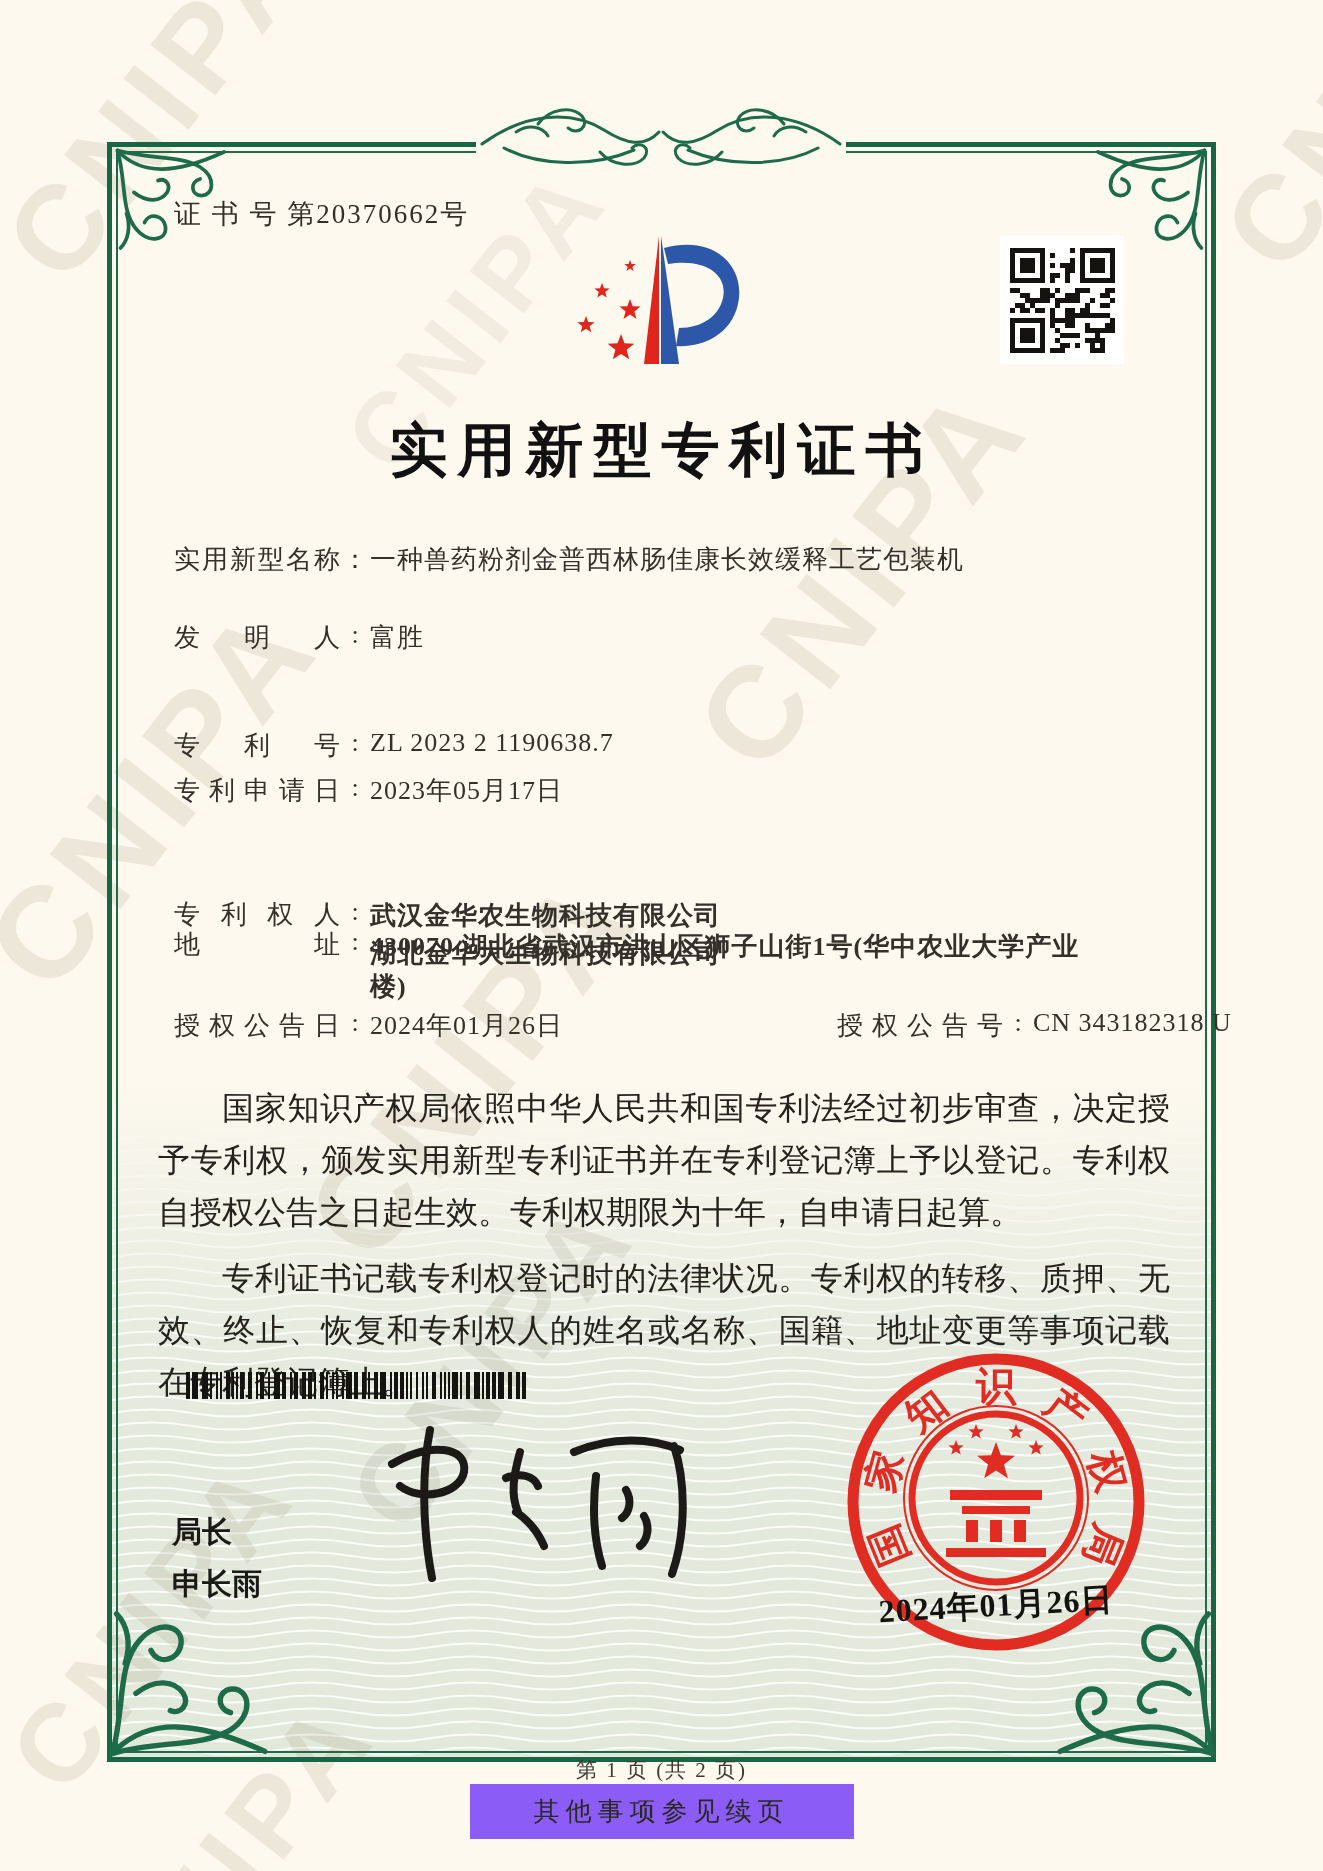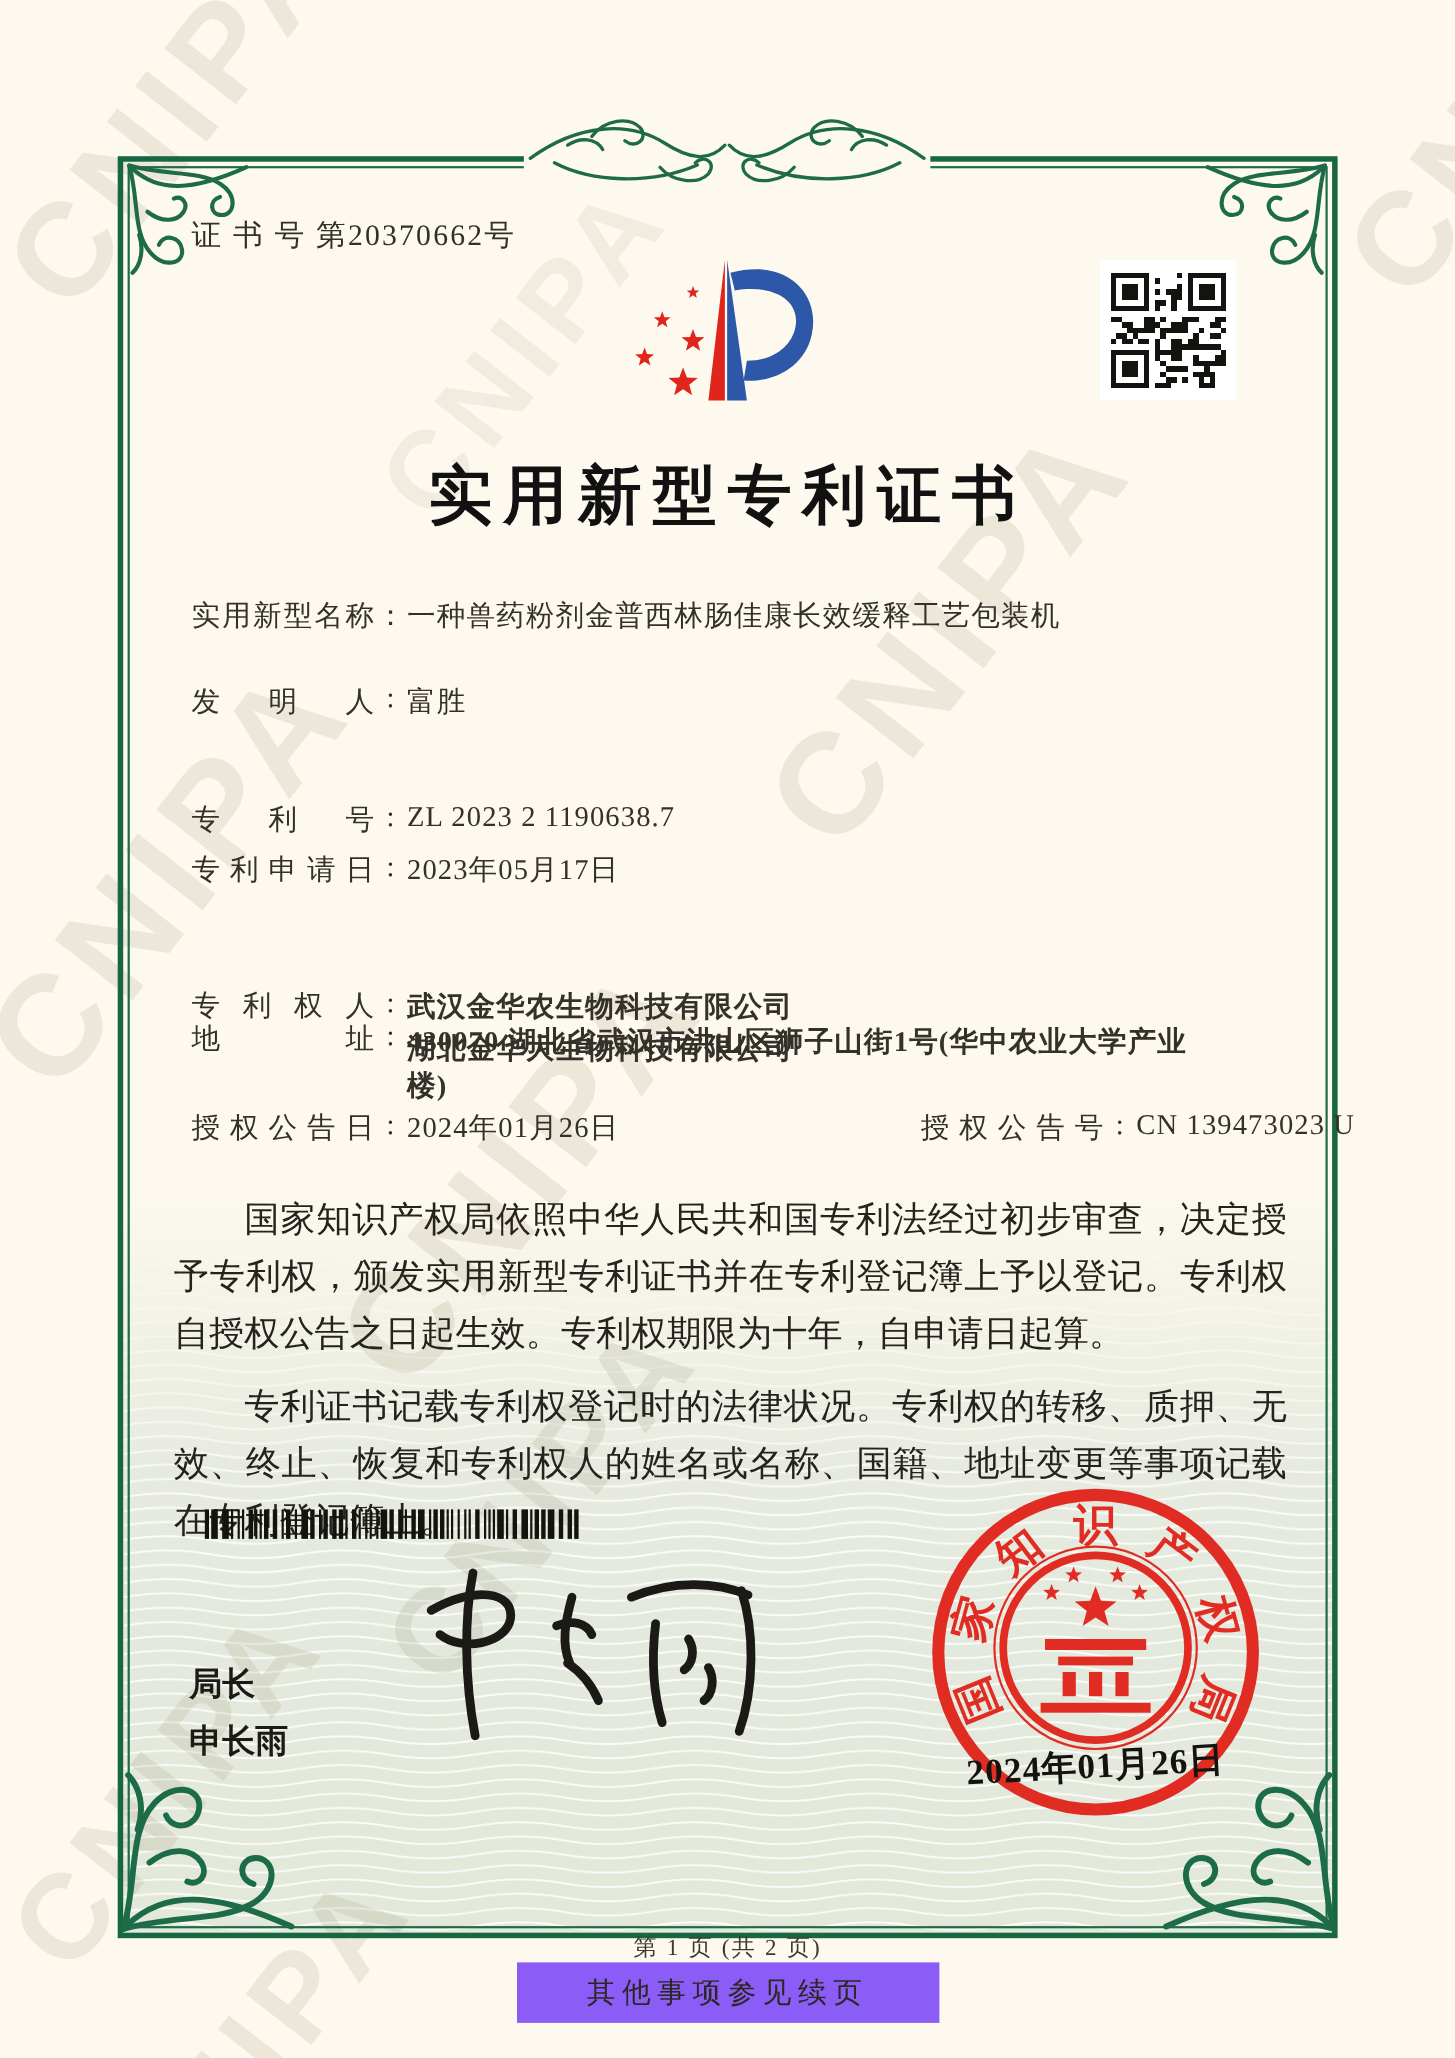--- a/index.html
+++ b/index.html
@@ -304,21 +304,21 @@
       <span class="flabel">专利权人</span><span class="fsep">:</span><span class="fval-block" style="line-height:38px;"><span style="display:block;">武汉金华农生物科技有限公司</span><span style="display:block;">湖北金华大生物科技有限公司</span></span>
     </div>
 
     <div class="field" style="top:927px;">
       <span class="flabel">地址</span><span class="fsep">:</span><span class="fval-block">430070 湖北省武汉市洪山区狮子山街1号(华中农业大学产业楼)</span>
     </div>
 
     <div class="field" style="top:1008px;width:1000px;">
       <span class="flabel">授权公告日</span><span class="fsep">:</span><span class="fval">2024年01月26日</span>
       <span class="pair2">
-        <span class="flabel">授权公告号</span><span class="fsep">:</span><span class="fval">CN 139473023 U</span>
+        <span class="flabel">授权公告号</span><span class="fsep">:</span><span class="fval">CN 343182318 U</span>
       </span>
     </div>
 
     <div class="body-text">
       <p>国家知识产权局依照中华人民共和国专利法经过初步审查，决定授予专利权，颁发实用新型专利证书并在专利登记簿上予以登记。专利权自授权公告之日起生效。专利权期限为十年，自申请日起算。</p>
       <p>专利证书记载专利权登记时的法律状况。专利权的转移、质押、无效、终止、恢复和专利权人的姓名或名称、国籍、地址变更等事项记载在专利登记簿上。</p>
     </div>
 
     <svg class="barcode" viewBox="0 0 340 27" preserveAspectRatio="none">
       <g id="barcode-bars" fill="#15130f">

